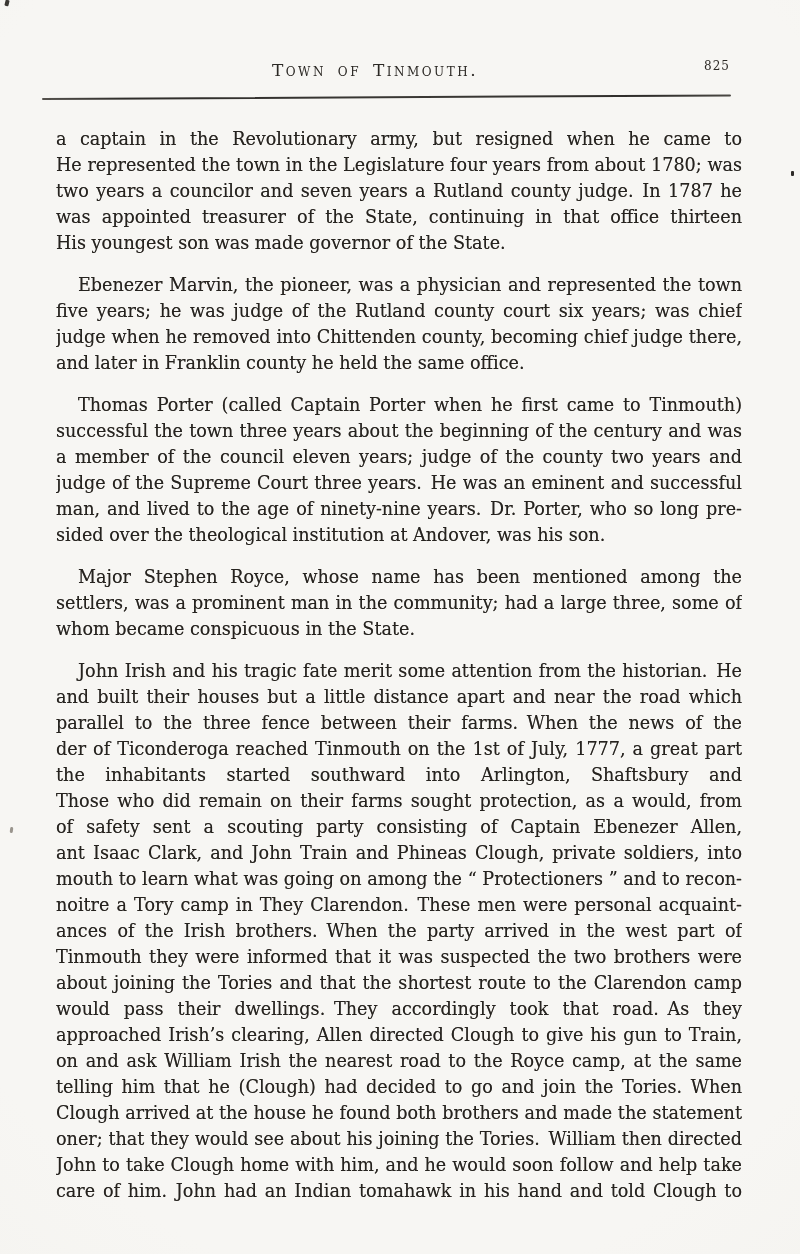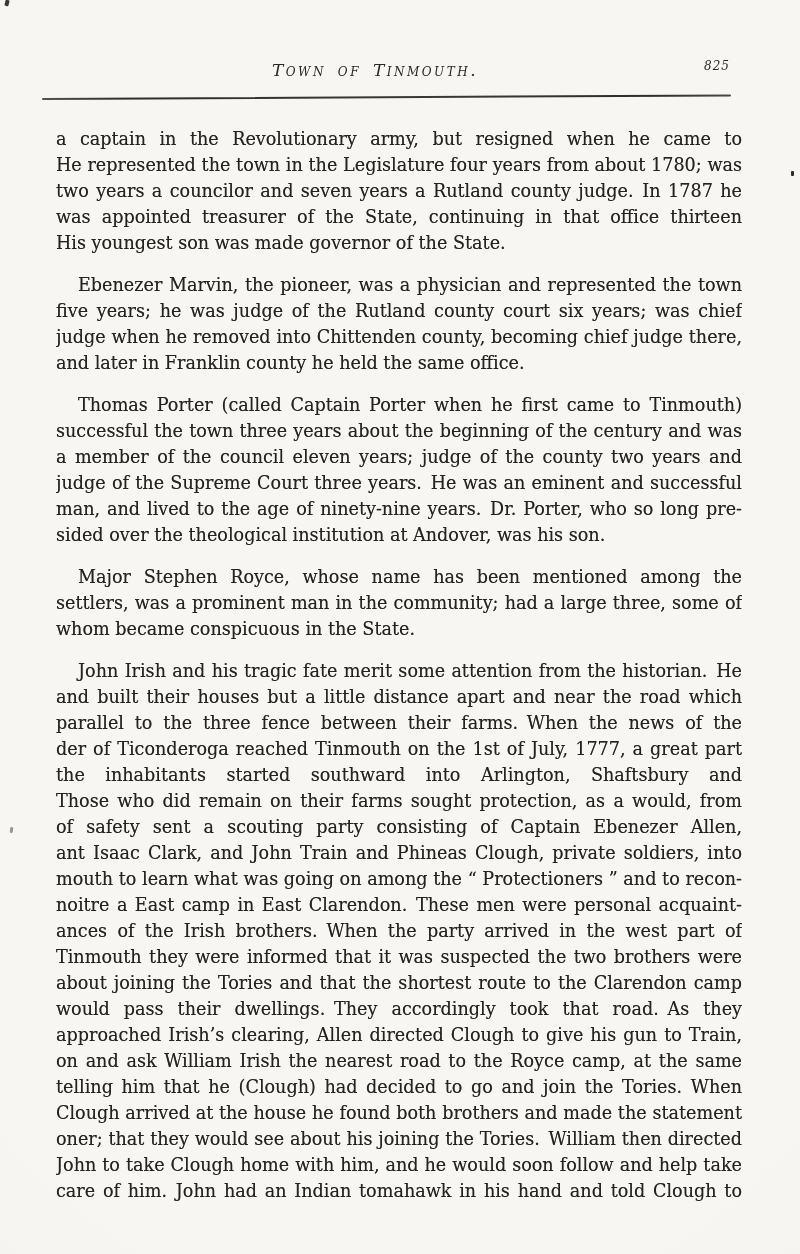--- a/index.html
+++ b/index.html
@@ -12,21 +12,21 @@
     position: relative;
     width: 800px; height: 1254px;
     overflow: hidden;
     background: radial-gradient(130% 105% at 50% 45%, #f7f6f3 55%, #f2f1ed 85%, #eae9e4 100%);
     color: #26231f;
   }
 
   
   .running-header {
     position: absolute;
-    top: 60px; left: 52px; right: 42px; height: 30px; font-style: italic;
+    top: 60px; left: 52px; right: 42px; height: 30px;
   }
   .header-title {
     position: absolute; left: 0; right: 60px; top: 0;
     text-align: center;
     font-variant: small-caps;
     font-size: 17px;
     letter-spacing: 2.5px;
     word-spacing: 4px;
     color: #2b2824;
   }
@@ -122,21 +122,21 @@
       <div class="paragraph">
         <div class="line indent">John Irish and his tragic fate merit some attention from the historian. He</div>
         <div class="line">and built their houses but a little distance apart and near the road which ran</div>
         <div class="line">parallel to the three fence between their farms. When the news of the surren-</div>
         <div class="line">der of Ticonderoga reached Tinmouth on the 1st of July, 1777, a great part of</div>
         <div class="line">the inhabitants started southward into Arlington, Shaftsbury and Bennington.</div>
         <div class="line">Those who did remain on their farms sought protection, as a would, from Bur-</div>
         <div class="line">of safety sent a scouting party consisting of Captain Ebenezer Allen, Lieuten-</div>
         <div class="line">ant Isaac Clark, and John Train and Phineas Clough, private soldiers, into Tin-</div>
         <div class="line">mouth to learn what was going on among the “ Protectioners ” and to recon-</div>
-        <div class="line">noitre a East camp in East Clarendon. These men were personal acquaint-</div>
+        <div class="line">noitre a Tory camp in They Clarendon. These men were personal acquaint-</div>
         <div class="line">ances of the Irish brothers. When the party arrived in the west part of</div>
         <div class="line">Tinmouth they were informed that it was suspected the two brothers were</div>
         <div class="line">about joining the Tories and that the shortest route to the Clarendon camp</div>
         <div class="line">would pass their dwellings. They accordingly took that road. As they</div>
         <div class="line">approached Irish’s clearing, Allen directed Clough to give his gun to Train, go</div>
         <div class="line">on and ask William Irish the nearest road to the Royce camp, at the same time</div>
         <div class="line">telling him that he (Clough) had decided to go and join the Tories. When</div>
         <div class="line">Clough arrived at the house he found both brothers and made the statement</div>
         <div class="line">oner; that they would see about his joining the Tories. William then directed</div>
         <div class="line">John to take Clough home with him, and he would soon follow and help take</div>

